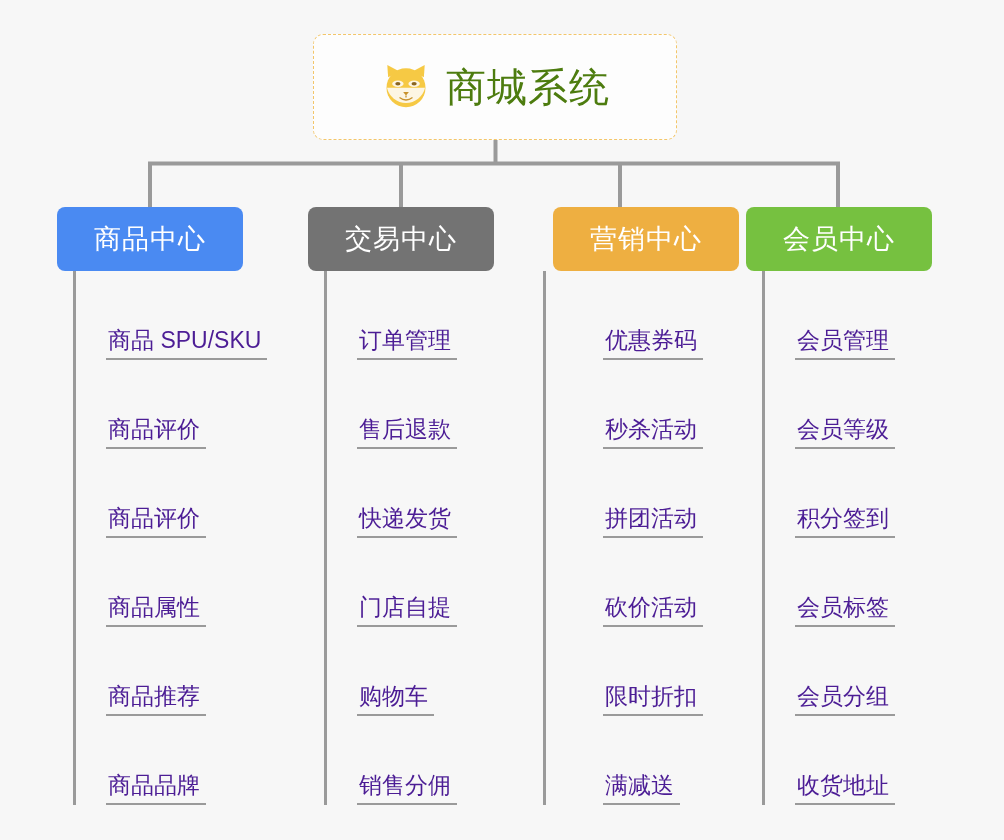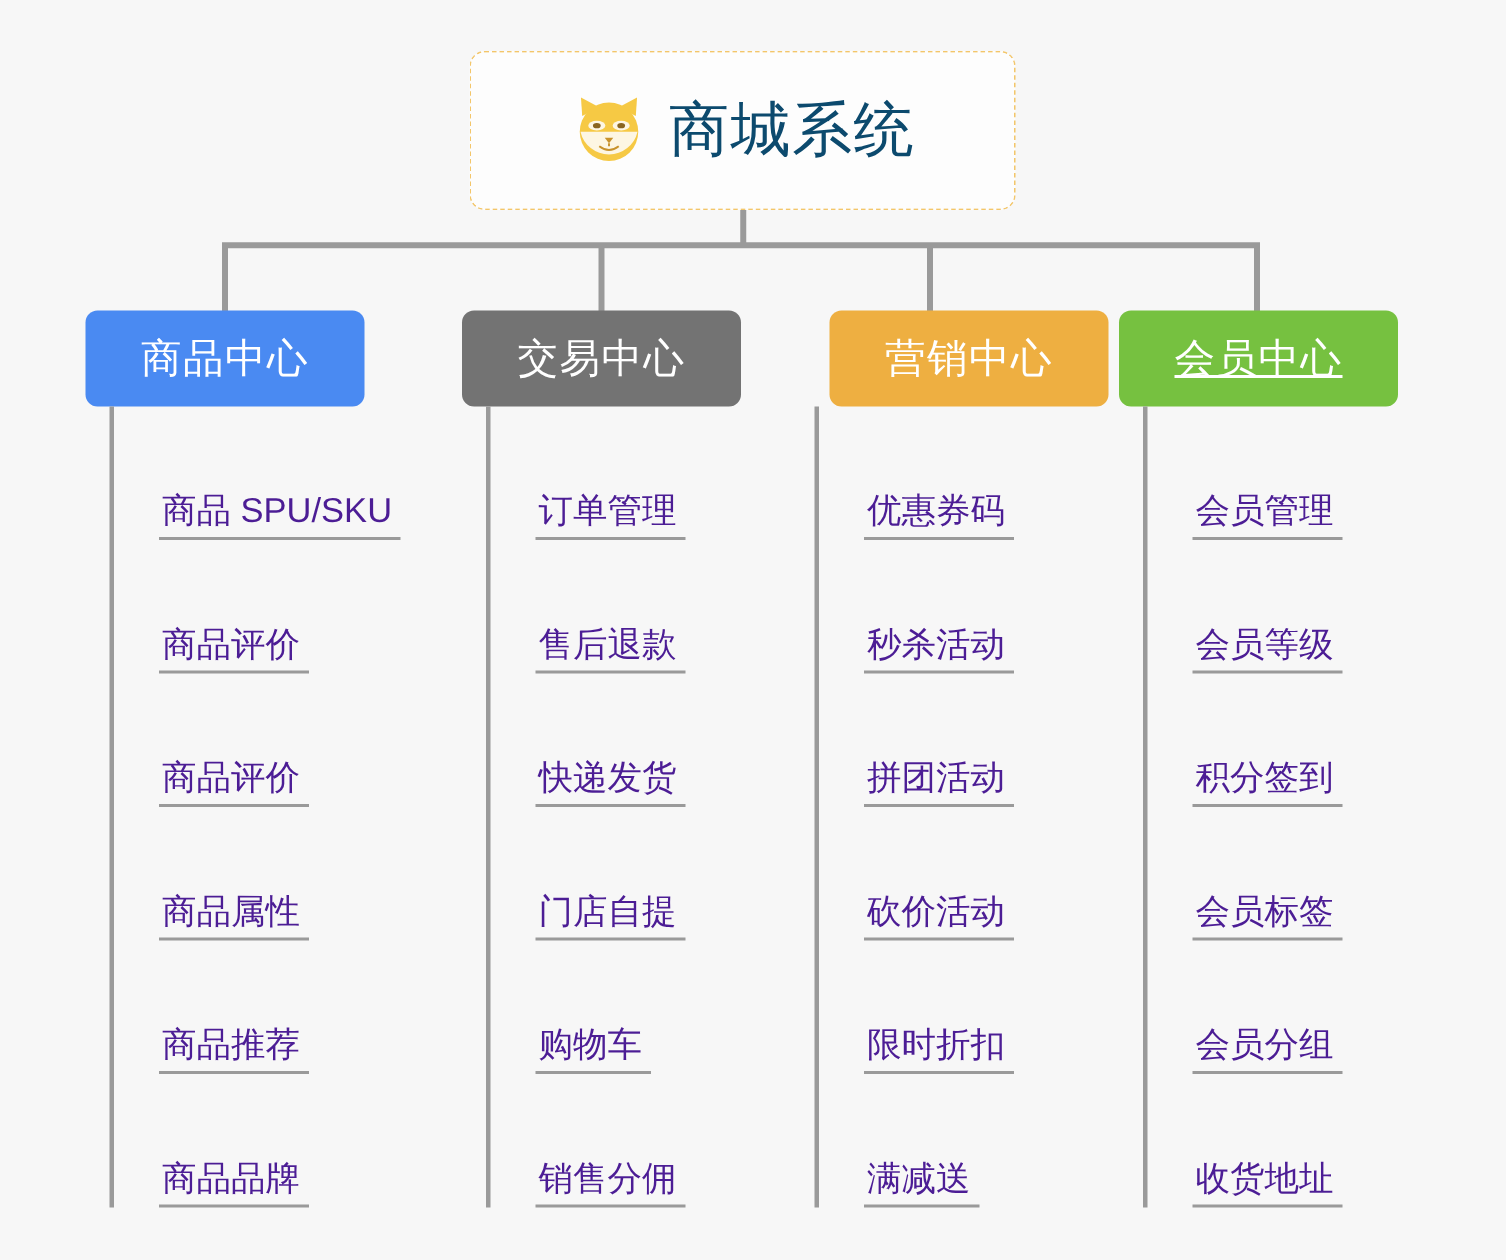--- a/index.html
+++ b/index.html
@@ -32,21 +32,21 @@
     border: 1px dashed #f3c66a;
     border-radius: 10px;
     box-sizing: border-box;
     display: flex;
     align-items: center;
     justify-content: center;
     gap: 14px;
   }
   .root-title {
     font-size: 40px;
-    color: #0c4a6e;
+    color: #4d7c0f;
     letter-spacing: 1px;
     line-height: 1;
     white-space: nowrap;
   }
   .shiba-icon { width: 52px; height: 52px; display: block; }
 
   
   .lines {
     position: absolute;
     left: 0; top: 0;
@@ -65,21 +65,21 @@
     justify-content: center;
     color: #ffffff;
     font-size: 27px;
     letter-spacing: 1px;
     box-sizing: border-box;
     text-align: right;
   }
   .cat-1 { left: 57px;  width: 186px; background: #4a8af2; }
   .cat-2 { left: 308px; width: 186px; background: #737373; }
   .cat-3 { left: 553px; width: 186px; background: #eeaf41; }
-  .cat-4 { left: 746px; width: 186px; background: #76c140; text-decoration: underline; }
+  .cat-4 { left: 746px; width: 186px; background: #76c140; }
 
   
   .leaf-col {
     position: absolute;
     top: 271px;
   }
   .leaf-col .spine {
     position: absolute;
     left: 0;
     top: 0;
@@ -98,21 +98,21 @@
     font-size: 23px;
     color: #4c1d95;
     line-height: 1.05;
     padding: 0 6px 6px 2px;
     border-bottom: 2px solid #9a9a9a;
     white-space: nowrap;
   }
 
   .col-1 { left: 73px;  }
   .col-2 { left: 324px; }
-  .col-3 { left: 543px; }
+  .col-3 { left: 543px; padding-left: 27px; }
   .col-4 { left: 762px; }
 </style>
 </head>
 <body>
 
 <div id="chart">
 
   <svg class="lines" viewBox="0 0 1004 840" width="1004" height="840" aria-hidden="true">
 
     <line x1="495.5" y1="140" x2="495.5" y2="164" stroke="#9a9a9a" stroke-width="4"></line>

